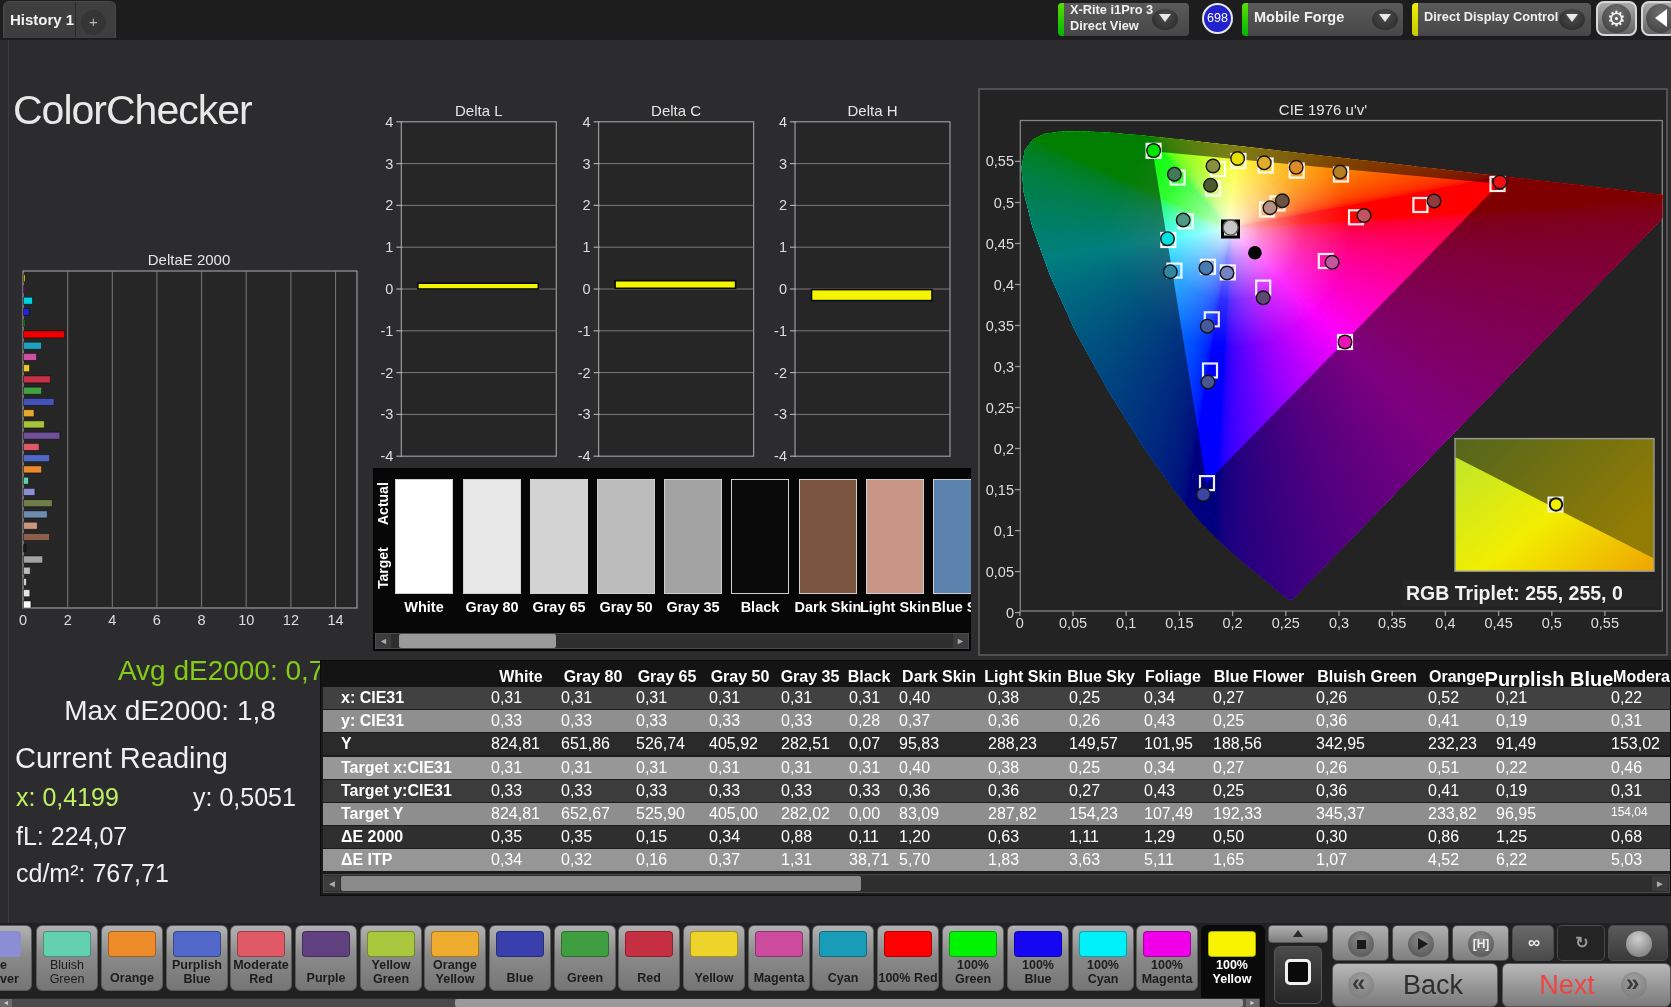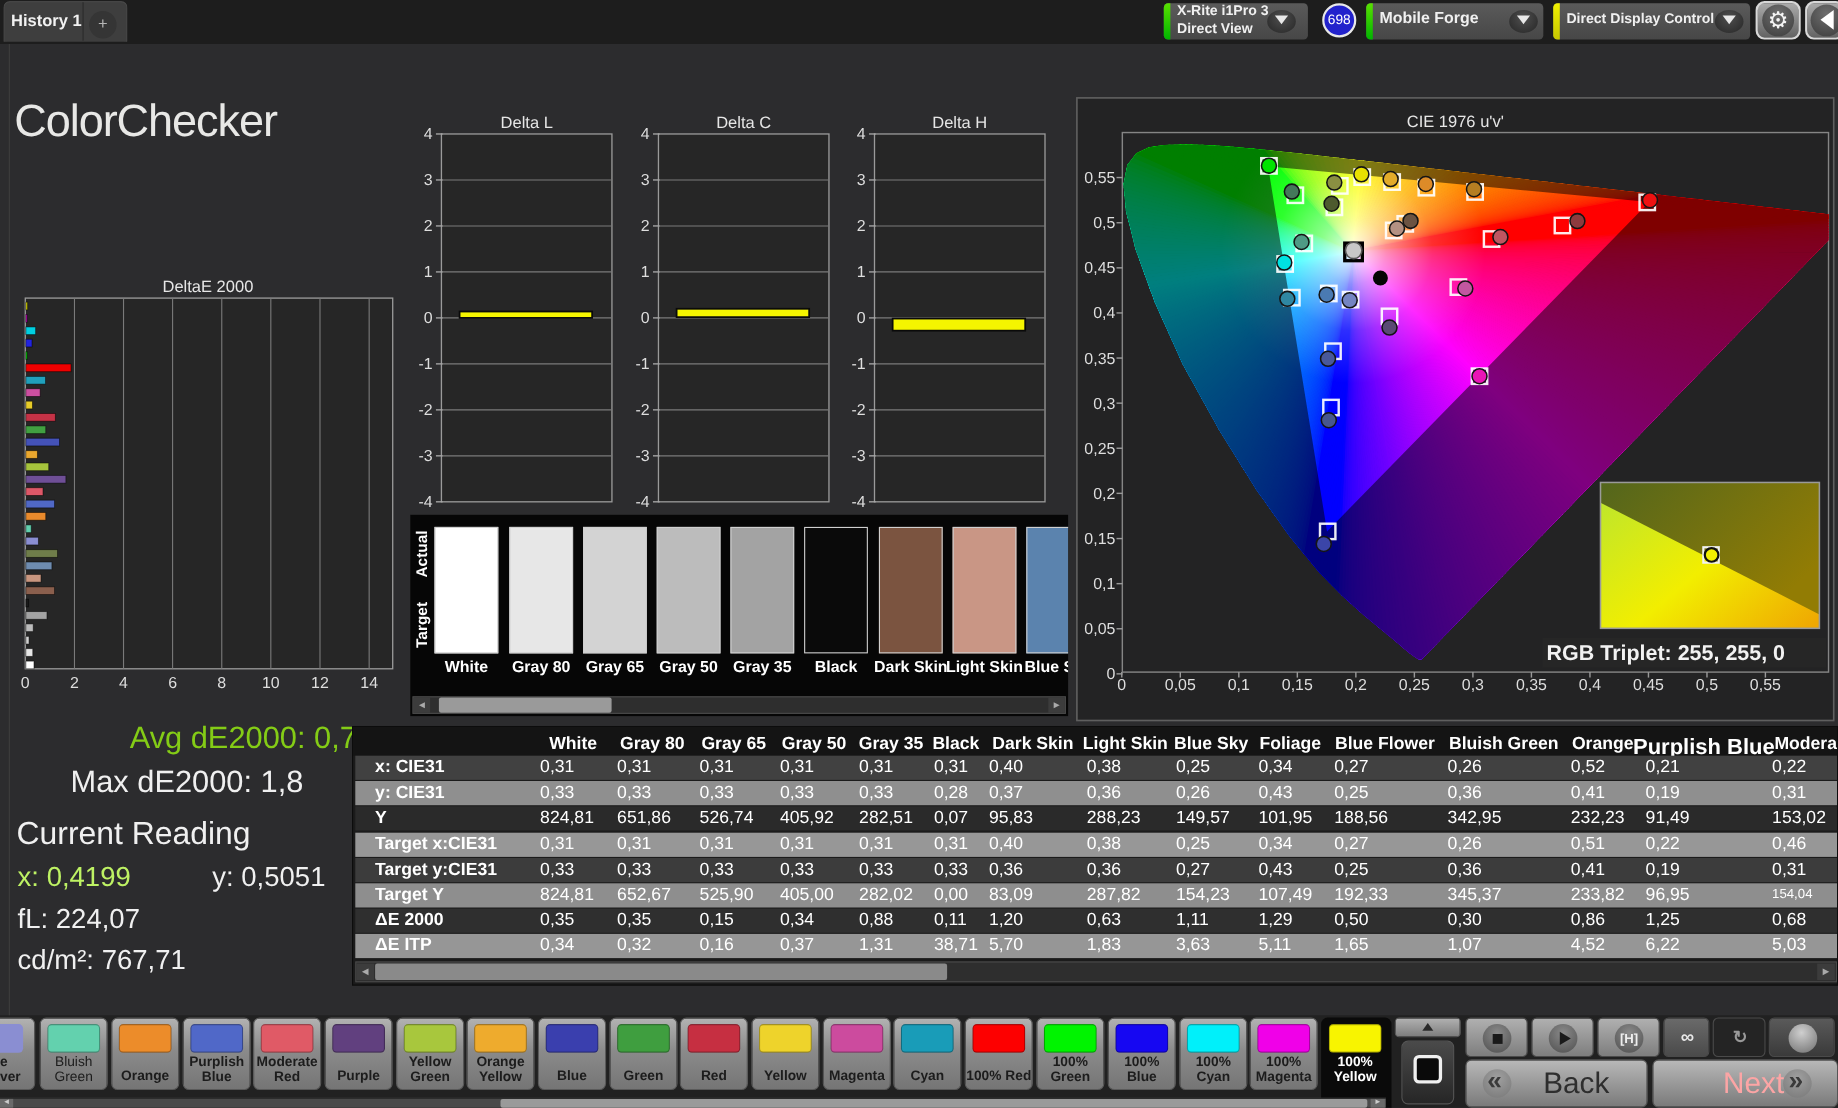--- a/index.html
+++ b/index.html
@@ -317,21 +317,21 @@
       <div style="position:absolute;left:0;top:7px;width:48px;text-align:center;color:#999;font-size:16px;font-weight:bold">↻</div>
     </div>
 <div class="abs" style="left:1608px;top:2px;width:60px;height:36px;background:linear-gradient(#5a5a5a,#3a3a3a);border-radius:5px;border:1px solid #4a4a4a">
       <div style="position:absolute;left:17px;top:5px;width:26px;height:26px;border-radius:50%;background:radial-gradient(circle at 45% 30%,#cfcfcf,#6f6f6f)"></div>
     </div>
 <div class="abs" style="left:1332px;top:40px;width:166px;height:44px;background:linear-gradient(#b8b8b8,#7a7a7a);border-radius:6px;border:1px solid #555"></div>
 <div class="abs" style="left:1348px;top:49px;width:26px;height:26px;border-radius:50%;background:radial-gradient(circle at 50% 32%,#a0a0a0,#777)"></div>
 <div class="abs" style="left:1352px;top:46px;color:#3a3a3a;font-size:24px;font-weight:bold">«</div>
 <div class="abs" style="left:1378px;top:47px;width:110px;text-align:center;color:#2e2e2e;font-size:27px">Back</div>
 <div class="abs" style="left:1502px;top:40px;width:169px;height:44px;background:linear-gradient(#b8b8b8,#7a7a7a);border-radius:6px;border:1px solid #555"></div>
-<div class="abs" style="left:1512px;top:47px;width:110px;text-align:right;color:#fca5a5;font-size:27px">Next</div>
+<div class="abs" style="left:1512px;top:47px;width:110px;text-align:center;color:#ef4444;font-size:27px">Next</div>
 <div class="abs" style="left:1621px;top:49px;width:26px;height:26px;border-radius:50%;background:radial-gradient(circle at 50% 32%,#a0a0a0,#777)"></div>
 <div class="abs" style="left:1626px;top:46px;color:#3a3a3a;font-size:24px;font-weight:bold">»</div>
 <div class="abs" style="left:0;top:75px;width:1260px;height:9px;background:#4a4a4a;border-top:1px solid #2a2a2a"></div>
 <div class="abs" style="left:455px;top:76px;width:788px;height:8px;background:#9a9a9a;border-radius:2px"></div>
 <div class="abs" style="left:1246px;top:76px;width:13px;height:8px;background:#6a6a6a;color:#ccc;font-size:7px;text-align:center;line-height:8px">►</div>
 <div class="abs" style="left:0px;top:76px;width:12px;height:8px;background:#6a6a6a;color:#ccc;font-size:7px;text-align:center;line-height:8px">◄</div>
 </div>
 <svg width="1671" height="1007" viewBox="0 0 1671 1007" style="pointer-events:none">
 <rect x="23" y="271" width="334" height="337" fill="#262626" stroke="#9a9a9a" stroke-width="1.2"></rect>
 <line x1="67.7" y1="271" x2="67.7" y2="608" stroke="#7a7a7a" stroke-width="1"></line>

